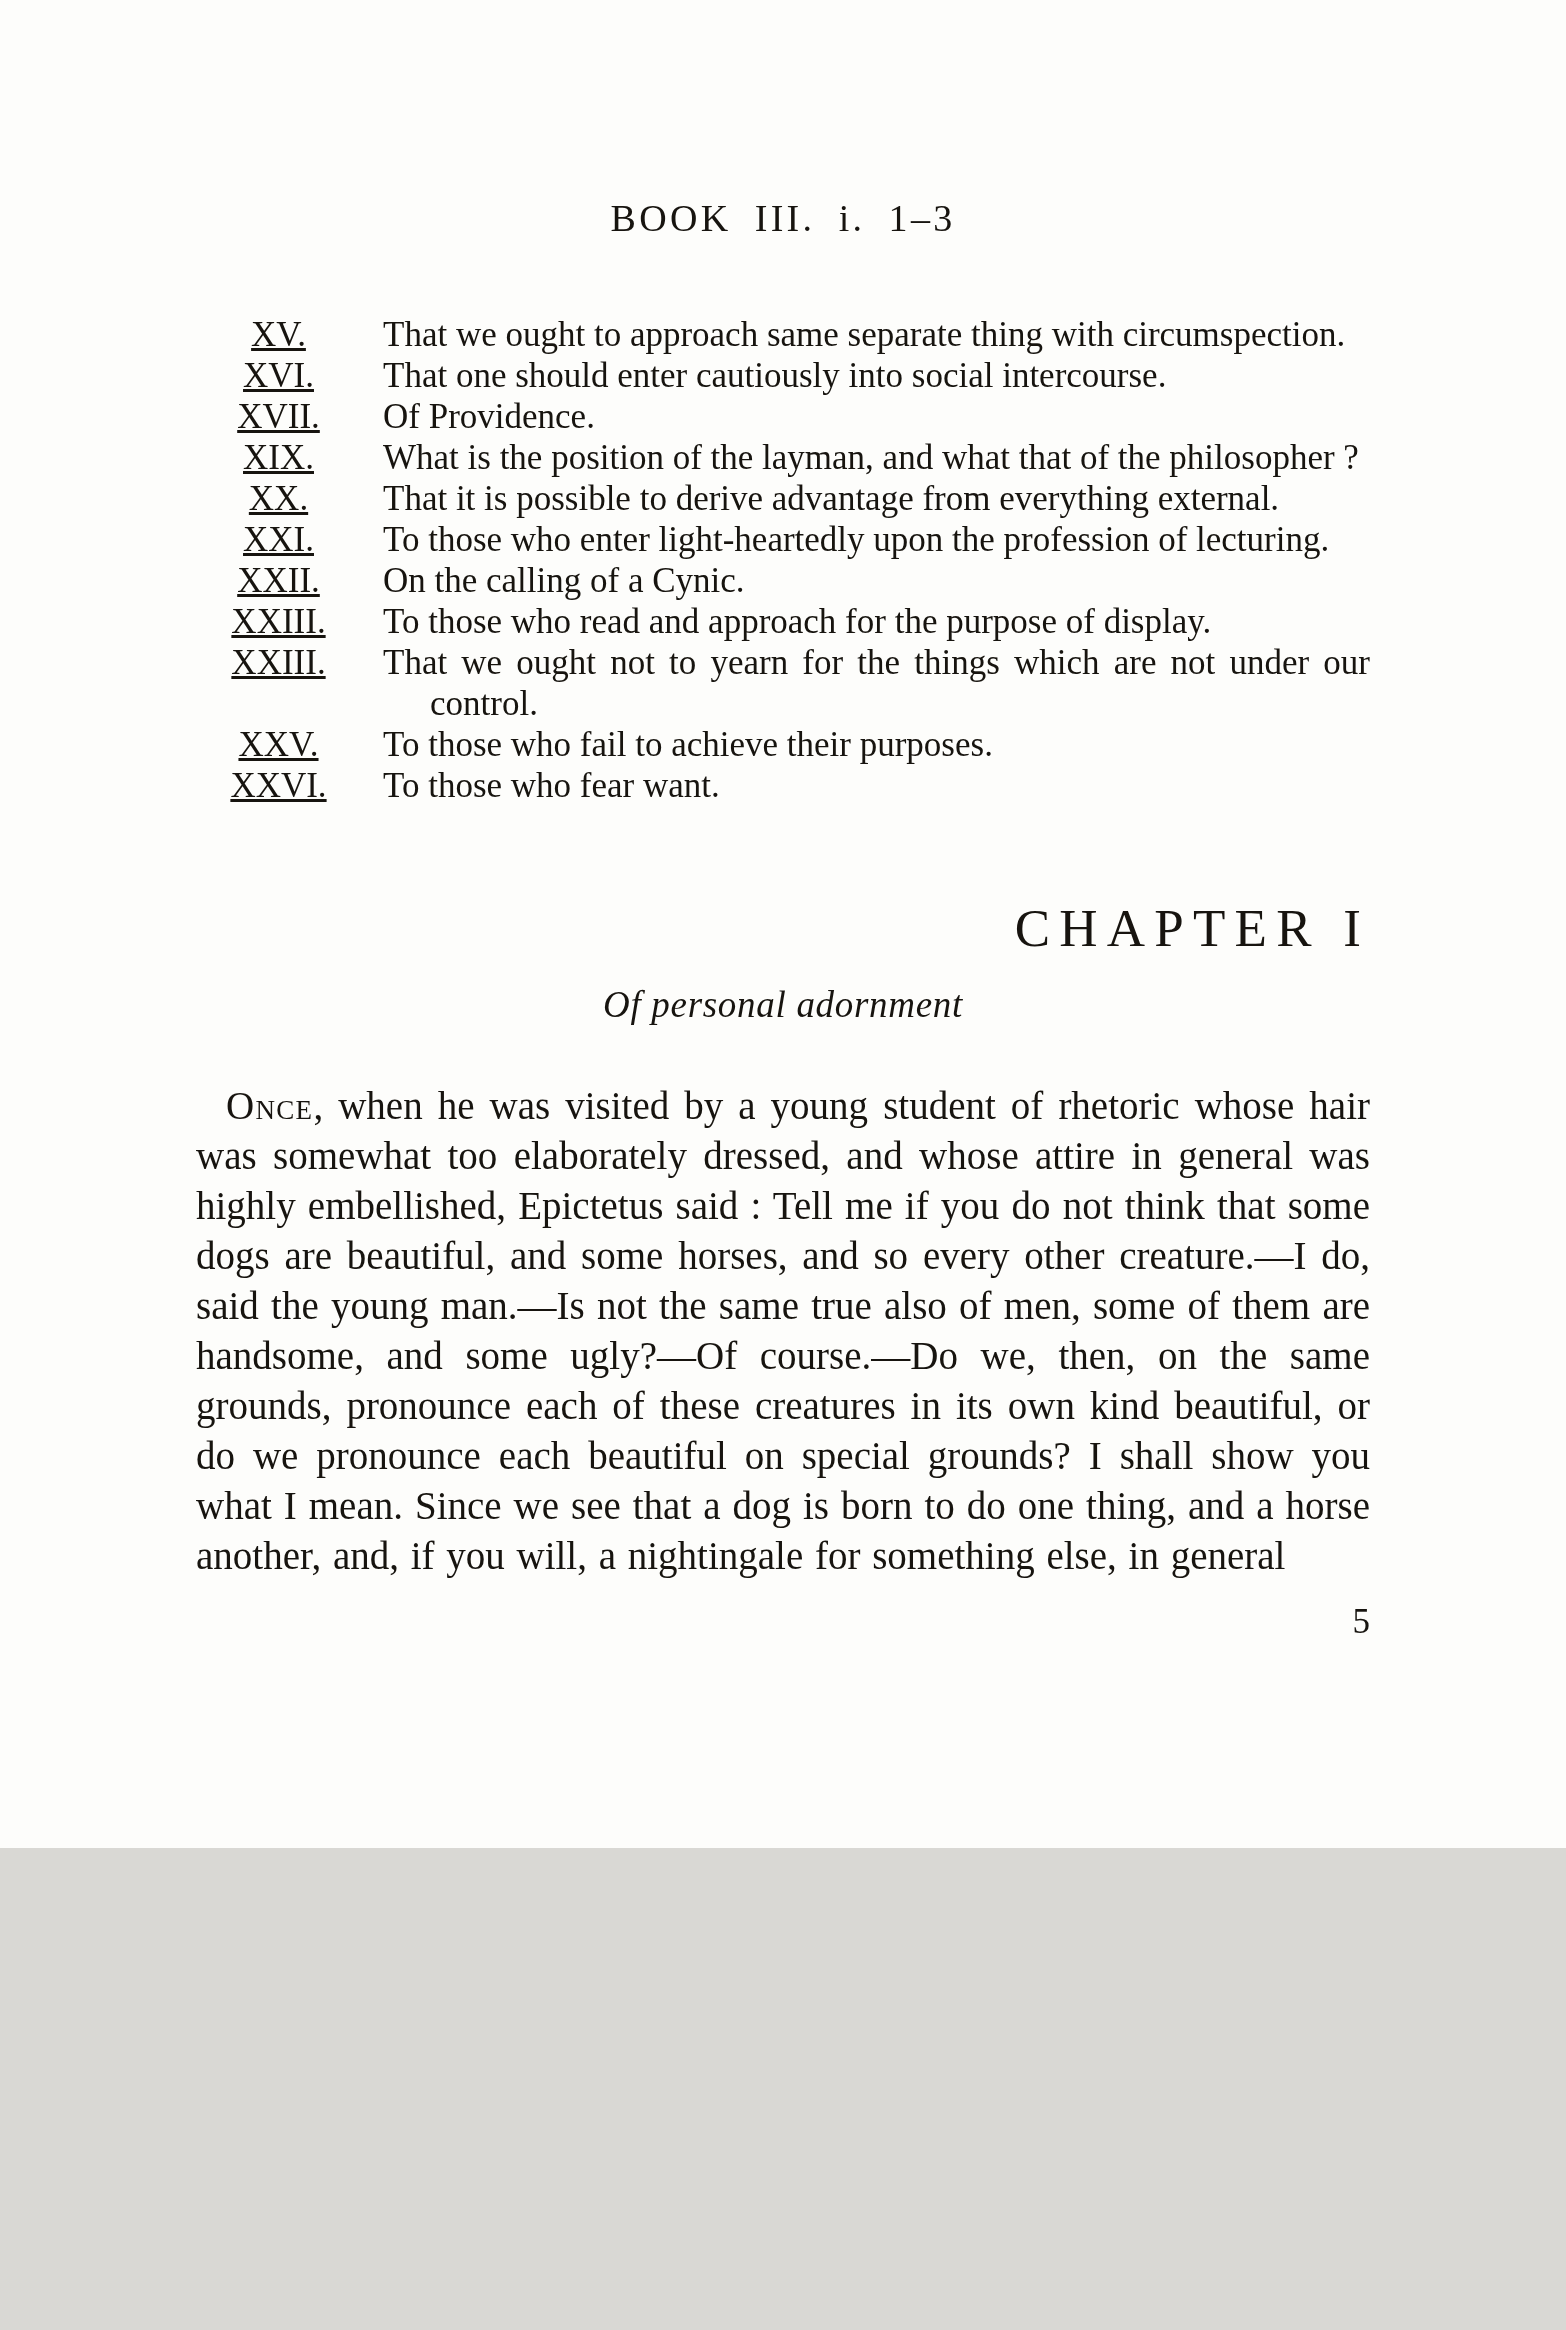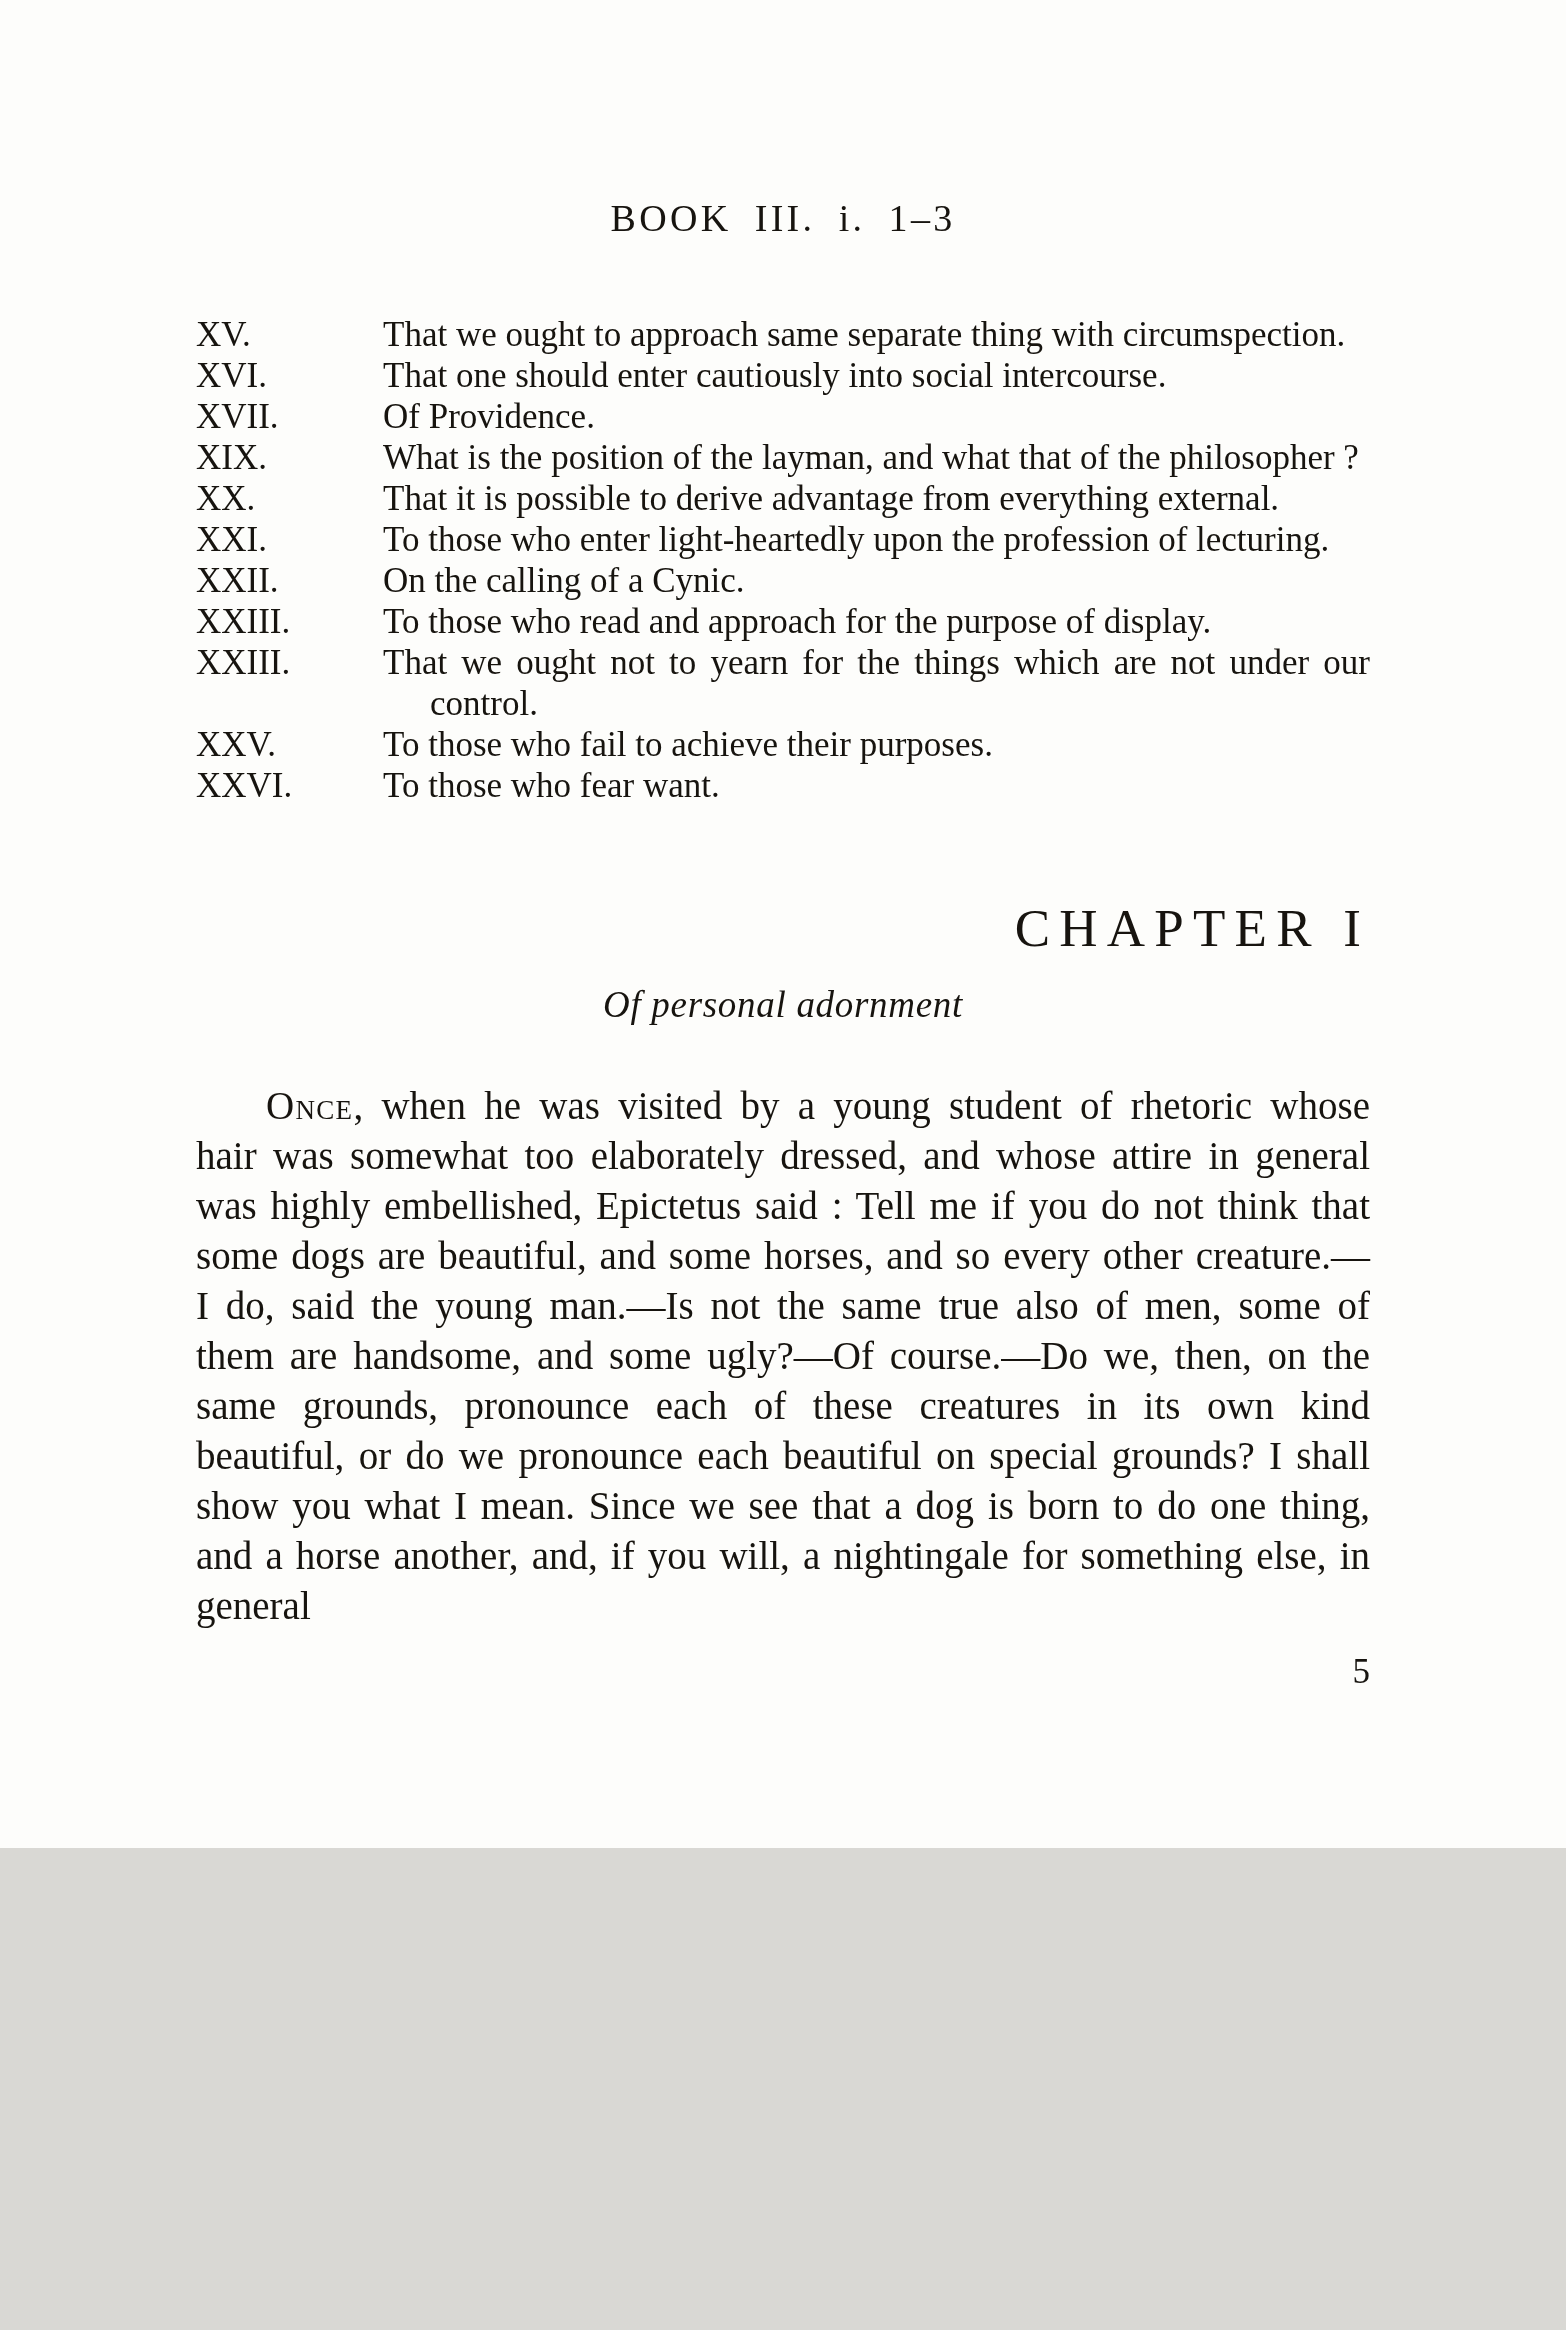--- a/index.html
+++ b/index.html
@@ -31,23 +31,24 @@
   .toc { width: 100%; }
 
   .toc-row {
     display: flex;
     font-size: 35px;
     line-height: 41px;
   }
 
   .toc-num {
     flex: 0 0 187px;
-    text-align: left;
+    text-align: center;
     padding-right: 22px;
     white-space: nowrap;
+    text-decoration: underline;
   }
 
   .toc-text {
     flex: 1 1 auto;
     text-align: justify;
     padding-left: 47px;
     text-indent: -47px;
   }
 
   .chapter-heading {
@@ -74,21 +75,20 @@
     line-height: 50px;
     text-align: justify;
     text-indent: 30px;
     word-spacing: 2px;
     margin: 55px 0 0 0;
   }
 
   .lead-word {
     font-variant-caps: small-caps;
     letter-spacing: 1.3px;
-    margin-left: 40px;
   }
 
   .page-number {
     text-align: right;
     font-size: 35px;
     line-height: 42px;
     margin-top: 19.6px;
   }
 </style>
 </head>

